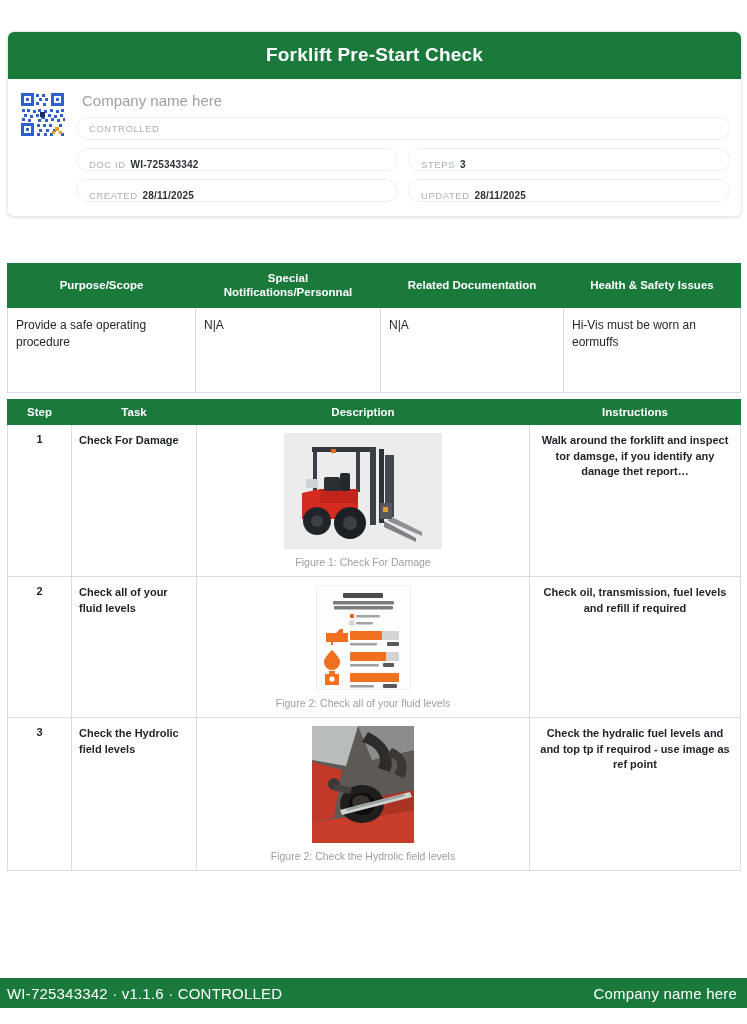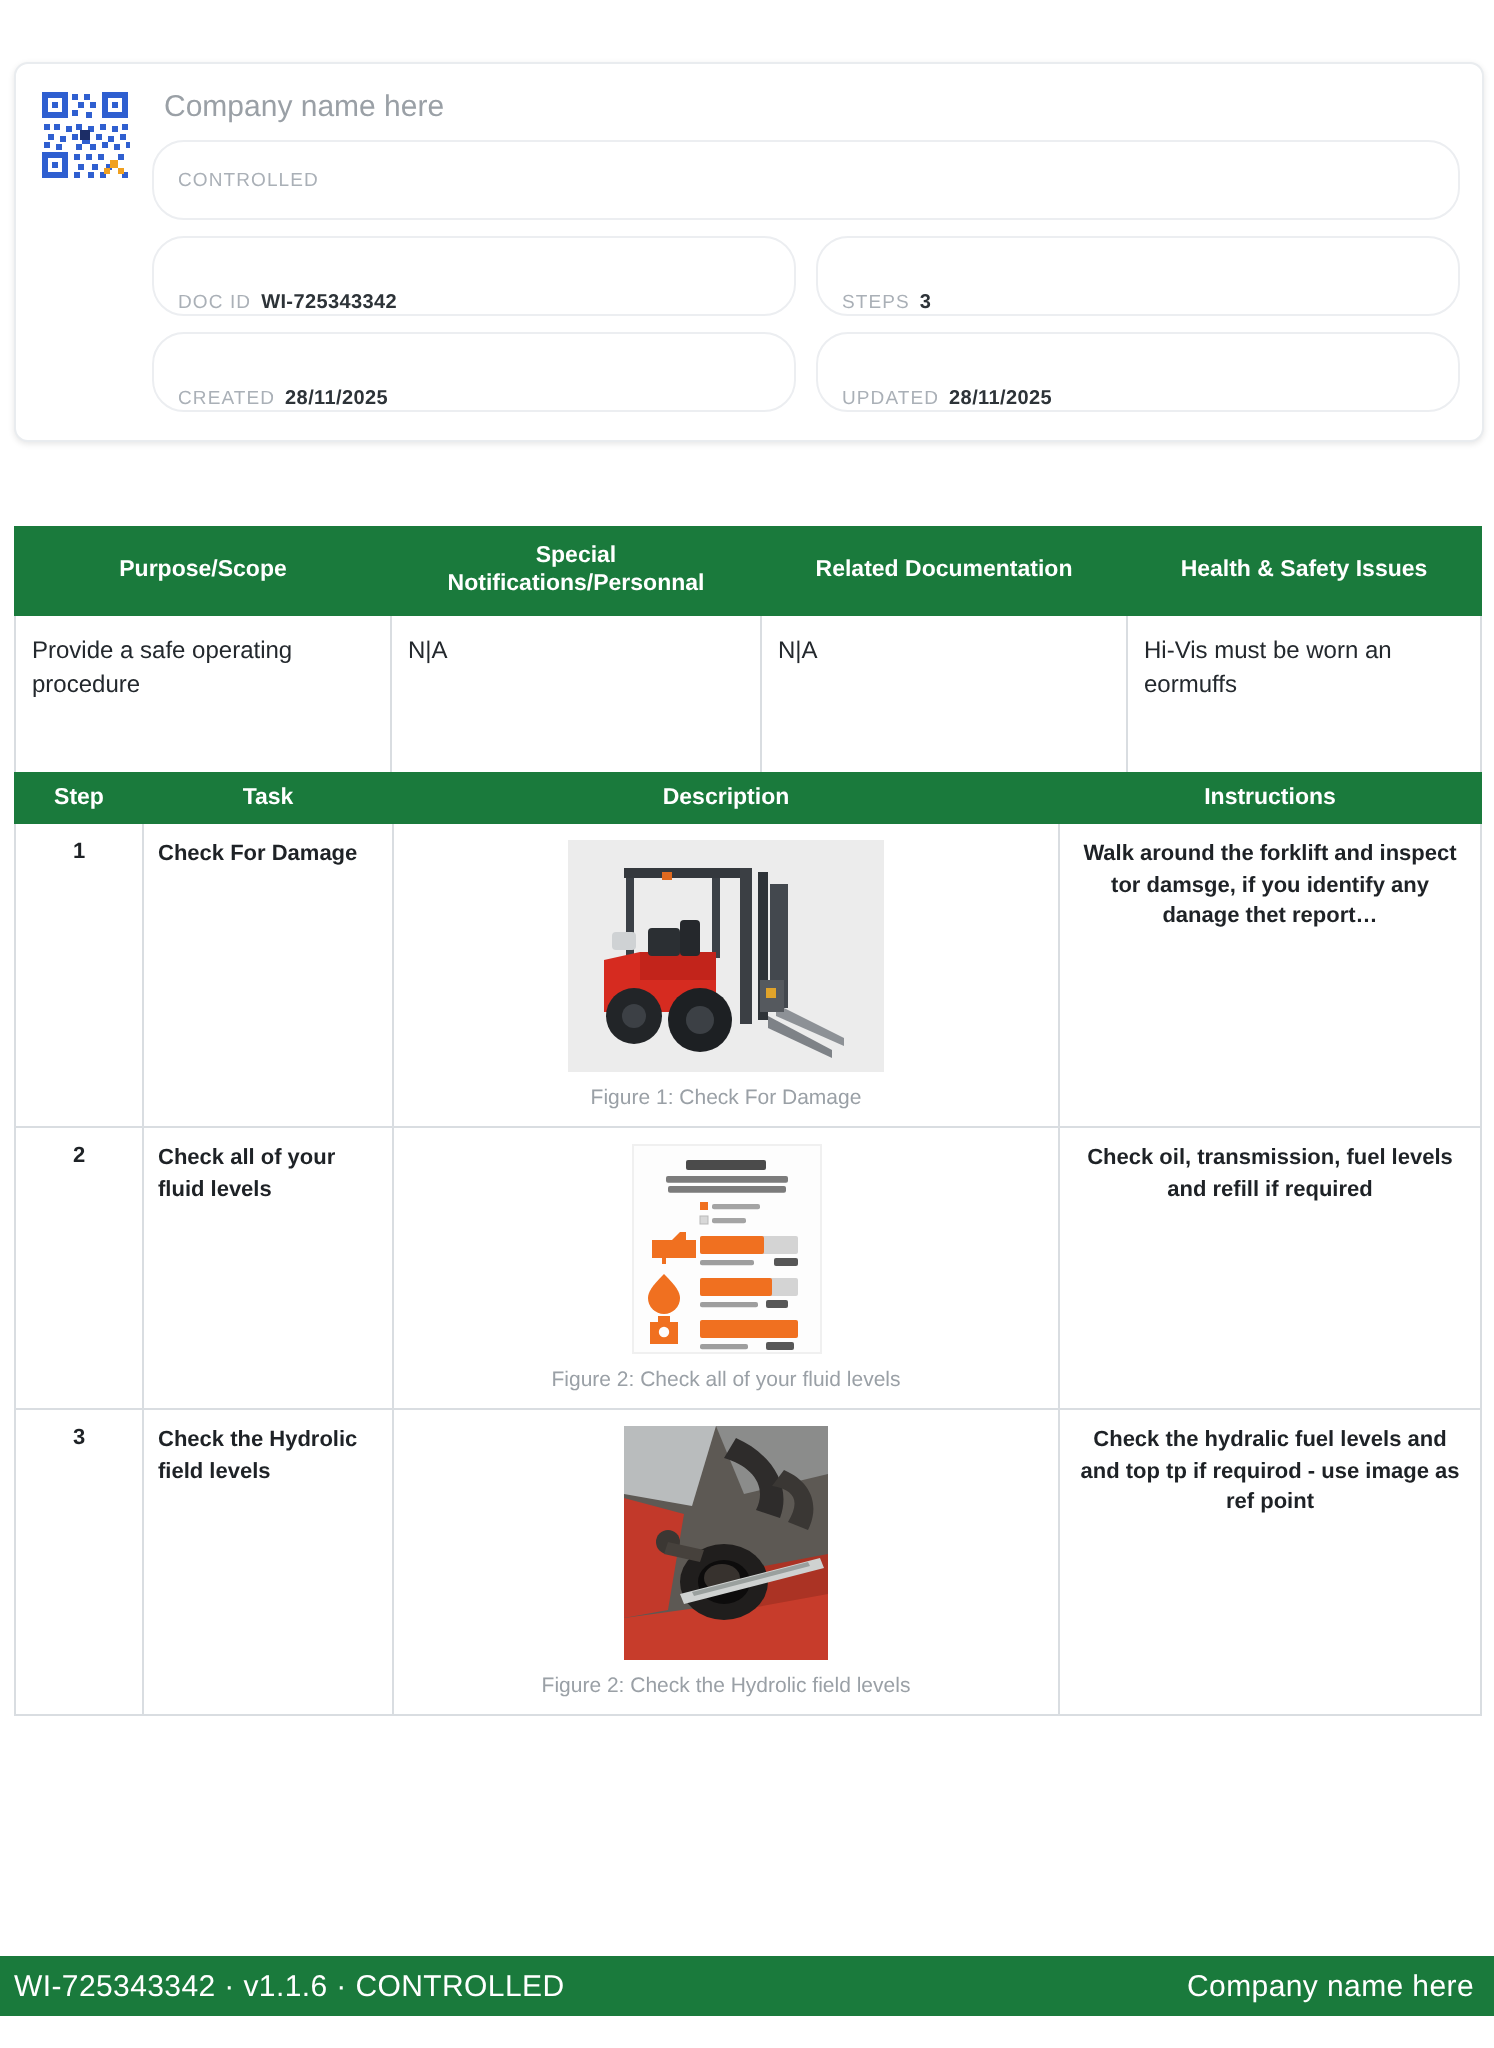--- a/index.html
+++ b/index.html
@@ -37,21 +37,21 @@
   }
   .qr svg{display:block;}
   .company-fields{flex:1;min-width:0;}
   .company-name{
     font-size:15px;color:#9aa0a6;font-weight:400;
     padding:3px 2px 8px 6px;
   }
   .pill{
     border:1px solid #eceef1;
     border-radius:16px;
-    height:40px;
+    height:23px;
     display:flex;align-items:center;
     padding:0 12px;
     font-size:9.5px;
     color:#aab0b7;
     letter-spacing:.55px;
     background:#fff;
     box-sizing:border-box;
   }
   .pill .v{color:#2d3338;font-weight:bold;letter-spacing:.2px;margin-left:5px;font-size:10px;}
   .pill.wide{width:100%;}
@@ -75,21 +75,21 @@
   .info-table td{
     border:1px solid #d9dde1;
     vertical-align:top;
     font-size:12px;color:#23282d;
     padding:9px 8px;height:66px;
     line-height:1.45;
   }
 
   
   .steps-table{
-    position:absolute;left:7px;top:386px;width:733px;
+    position:absolute;left:7px;top:399px;width:733px;
     border-collapse:collapse;table-layout:fixed;
   }
   .steps-table th{
     background:#1a7a3c;color:#fff;
     font-size:11.5px;font-weight:bold;
     text-align:center;padding:6px 4px;
     border:1px solid #1a7a3c;
   }
   .steps-table td{
     border:1px solid #d9dde1;
@@ -132,20 +132,21 @@
     border-top:34px solid rgba(255,255,255,.30);
     pointer-events:none;
   }
 </style>
 </head>
 <body>
 
 <div class="page">
 
   <div class="doc-card">
+    <div class="doc-title-bar">Forklift Pre-Start Check</div>
 
     <div class="doc-body">
       <div class="company-row">
 
         <div class="qr">
           <svg width="47" height="47" viewBox="0 0 47 47">
             <rect x="0" y="0" width="47" height="47" fill="#ffffff"></rect>
             <g fill="#2f5fd0">
               <rect x="2" y="2" width="13" height="13"></rect>
               <rect x="32" y="2" width="13" height="13"></rect>

